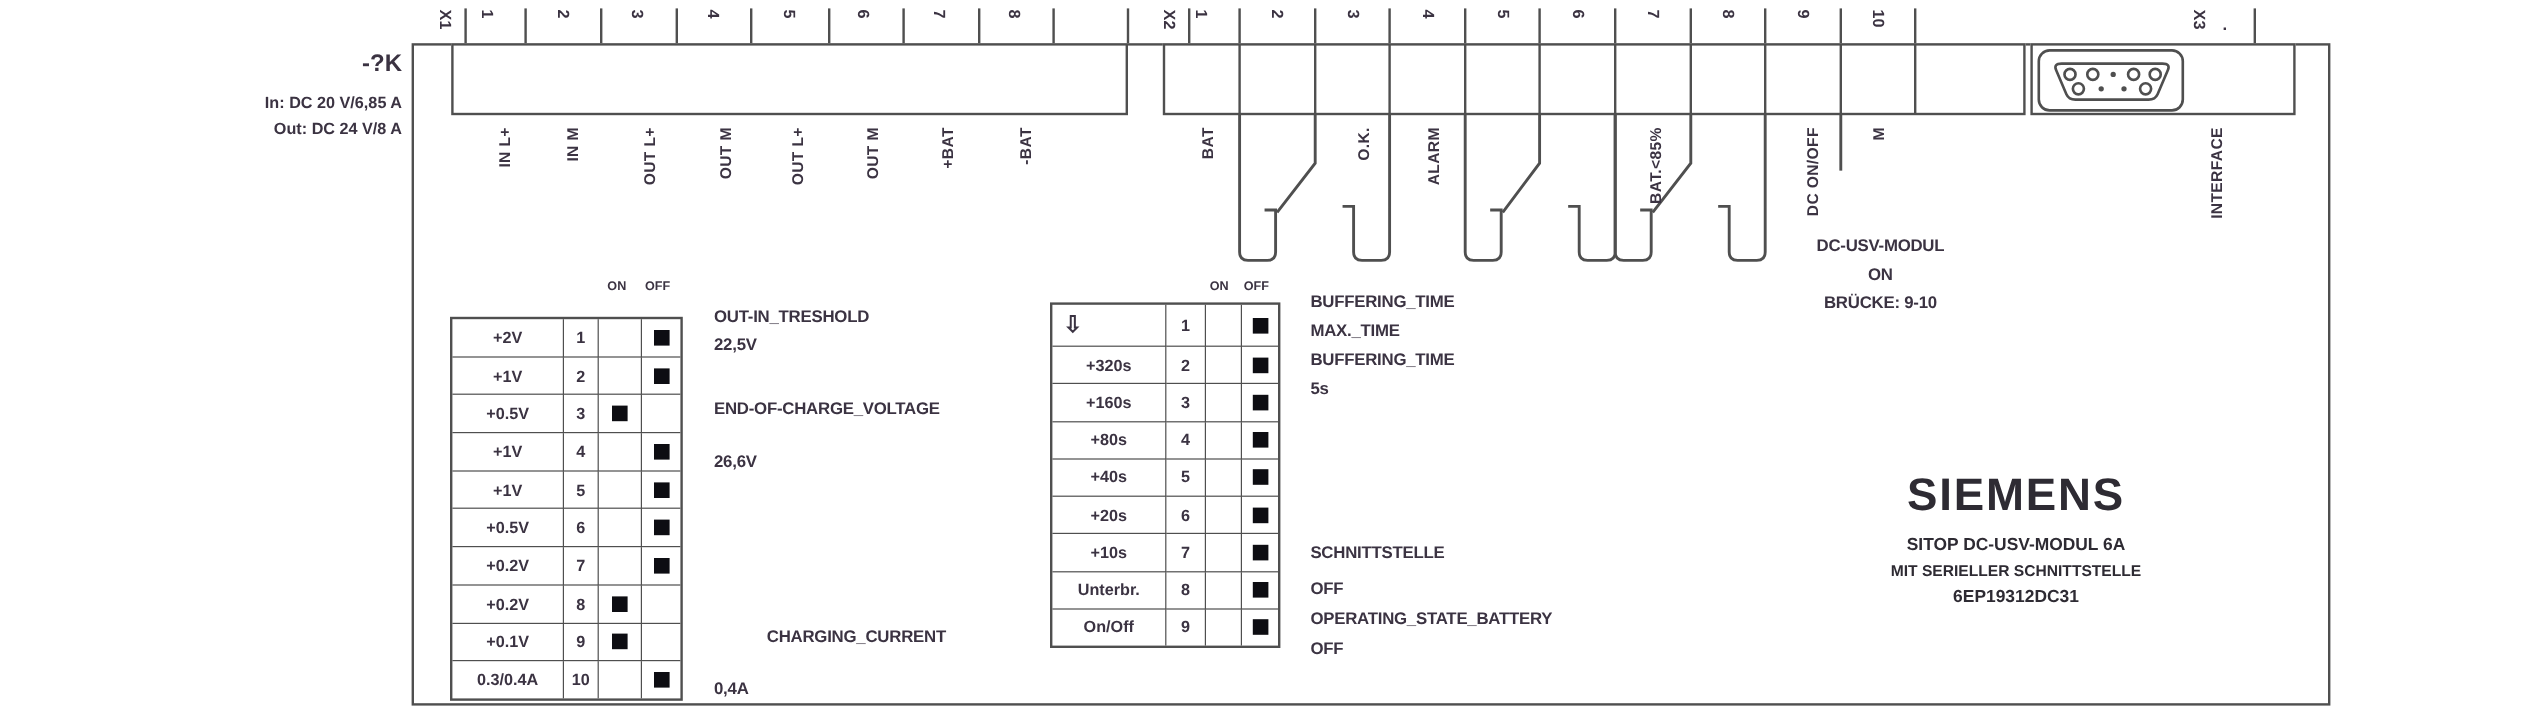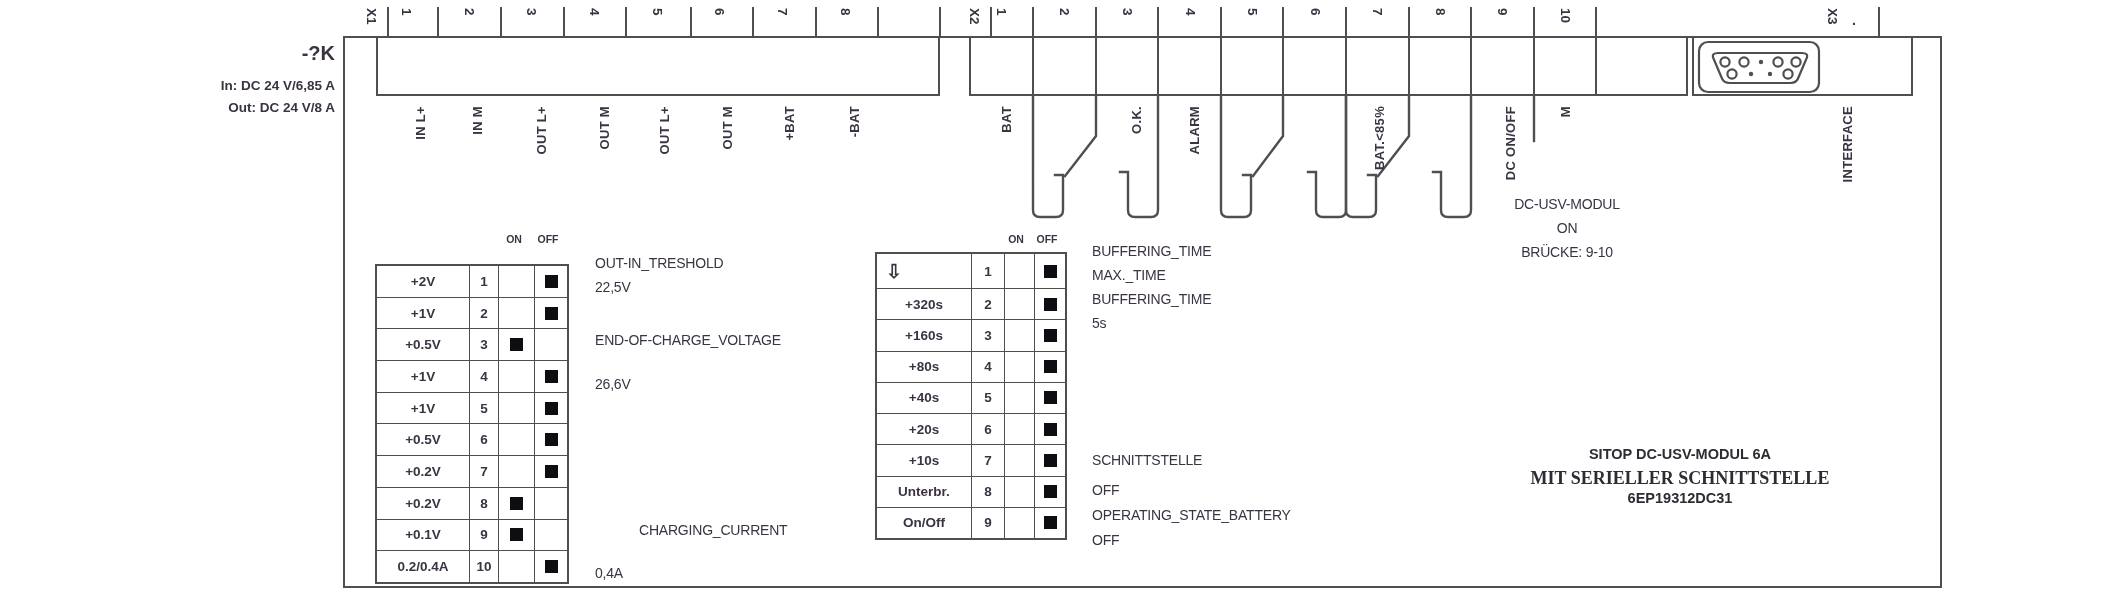--- a/index.html
+++ b/index.html
@@ -21,44 +21,44 @@
   .sw-table{position:absolute;display:grid;border:2px solid var(--line);background:#fff;}
   .c{border-right:1.8px solid var(--line);border-bottom:1.8px solid var(--line);
      display:flex;align-items:center;justify-content:center;
      font-weight:700;font-size:13.5px;color:var(--txt);overflow:hidden;}
   .c.last{border-right:none;} .c.lr{border-bottom:none;}
   .sq{width:13px;height:13px;background:var(--sq);}
   .arrow{font-size:19px;line-height:1;color:var(--txt);}
   .iconcell{justify-content:flex-start;padding-left:9px;}
   .onoff{position:absolute;top:233px;transform:translateX(-50%);
          font-weight:700;font-size:10.5px;color:var(--txt);}
-  .ann{position:absolute;font-weight:400;font-size:14px;color:var(--txt);
+  .ann{position:absolute;font-weight:700;font-size:14px;color:var(--txt);
        white-space:nowrap;letter-spacing:-.2px;}
   .ann.center{text-align:center;white-space:normal;}
   .dev{position:absolute;left:90px;width:245px;text-align:right;color:var(--txt);white-space:nowrap;}
   #dev-des{top:42px;font-size:20px;font-weight:700;}
   #dev-in{top:78px;font-size:13.5px;font-weight:700;}
   #dev-out{top:100px;font-size:13.5px;font-weight:700;}
   .brand{position:absolute;left:1680px;transform:translateX(-50%);color:#2e2b33;
          font-weight:700;text-align:center;white-space:nowrap;}
   #brand-title{top:392px;font-size:38px;letter-spacing:1.5px;}
   #brand-l1{top:446px;font-size:14.5px;}
-  #brand-l2{top:468px;font-size:18px;font-family:Liberation Serif, serif;}
+  #brand-l2{top:468px;font-size:13px;}
   #brand-l3{top:490px;font-size:14.5px;}
   .x3dot{position:absolute;left:1852px;top:12px;font-weight:700;font-size:14px;color:var(--txt);}
   svg.wires{position:absolute;left:0;top:0;pointer-events:none;}
   #dsub{position:absolute;left:1697px;top:40px;}
 </style>
 </head>
 <body>
 
 <div class="canvas" id="diagram">
 
   <div class="dev" id="dev-des">-?K</div>
-  <div class="dev" id="dev-in">In: DC 24 V/6,85 A</div>
+  <div class="dev" id="dev-in">In: DC 20 V/6,85 A</div>
   <div class="dev" id="dev-out">Out: DC 24 V/8 A</div>
 
   <div class="outer"></div>
   <div class="block" id="x1"></div>
   <div class="block" id="x2"></div>
   <div class="block" id="x3"></div>
 
   <div class="vnum" style="left:364px">X1</div>
   <div class="vnum" style="left:967px">X2</div>
   <div class="vnum" style="left:1825px">X3</div>
@@ -157,21 +157,21 @@
       <div class="c">
         <div class="sq"></div>
       </div>
       <div class="c last"></div>
       <div class="c">+0.1V</div>
       <div class="c">9</div>
       <div class="c">
         <div class="sq"></div>
       </div>
       <div class="c last"></div>
-      <div class="c lr">0.2/0.4A</div>
+      <div class="c lr">0.3/0.4A</div>
       <div class="c lr">10</div>
       <div class="c lr"></div>
       <div class="c last lr">
         <div class="sq"></div>
       </div>
     </div>
   <div class="sw-table" id="table-time" style="left: 875px; top: 252px; height: 284px; grid-template-columns: 95px 33px 30px 30px;">
       <div class="c iconcell">
         <div class="arrow">⇩</div>
       </div>
@@ -223,20 +223,21 @@
         <div class="sq"></div>
       </div>
       <div class="c lr">On/Off</div>
       <div class="c lr">9</div>
       <div class="c lr"></div>
       <div class="c last lr">
         <div class="sq"></div>
       </div>
     </div>
 
+  <div class="brand" id="brand-title">SIEMENS</div>
   <div class="brand" id="brand-l1">SITOP DC-USV-MODUL 6A</div>
   <div class="brand" id="brand-l2">MIT SERIELLER SCHNITTSTELLE</div>
   <div class="brand" id="brand-l3">6EP19312DC31</div>
 <div class="tick" style="left: 387px;"></div>
     <div class="tick" style="left: 437px;"></div>
     <div class="tick" style="left: 500px;"></div>
     <div class="tick" style="left: 563px;"></div>
     <div class="tick" style="left: 625px;"></div>
     <div class="tick" style="left: 690px;"></div>
     <div class="tick" style="left: 752px;"></div>

